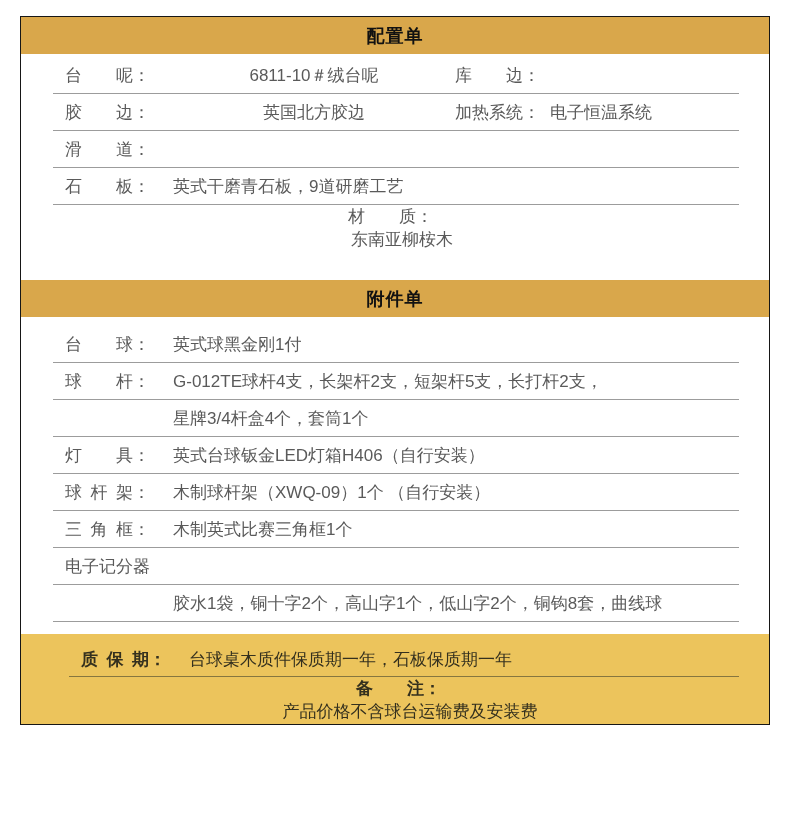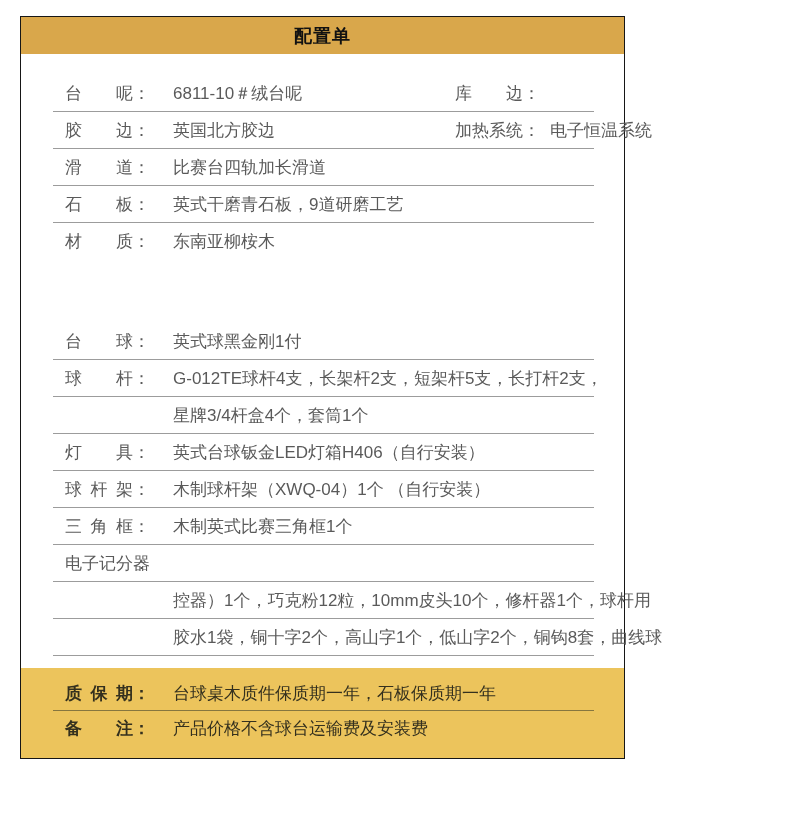--- a/index.html
+++ b/index.html
@@ -8,52 +8,52 @@
     --card-border:#161616;
   }
   *{margin:0;padding:0;box-sizing:border-box;}
   html,body{background:#ffffff;}
   body{
     width:790px;height:814px;overflow:hidden;
     font-family:"Liberation Sans","DejaVu Sans",sans-serif;
     color:var(--text);font-size:17px;
   }
   .card{
-    margin:16px 20px 0 20px;width:605px;
+    margin:16px 20px 0 20px;width:750px;
     border:1.5px solid var(--card-border);
     background:#ffffff;
   }
   .banner{
     height:37px;background:var(--banner-gold);
     display:flex;align-items:center;justify-content:center;
     color:var(--banner-text);font-weight:700;font-size:18px;
     letter-spacing:1px;
   }
-  .section{padding-top:21px;}
+  .section{padding-top:3px;}
   .section.config{padding-bottom:38px;}
-  .section.acc{padding-top:9px;padding-bottom:12px;margin-top:16px;}
+  .section.acc{padding-top:9px;padding-bottom:12px;}
   .row{
     margin:0 30px 0 32px;padding-left:12px;
     height:37px;display:flex;align-items:center;
     border-bottom:1px solid var(--divider);
     white-space:nowrap;
   }
-  .row.no-div{border-bottom:none;}
+  .row.no-div{border-bottom:none;flex-direction:column;}
   .lblwrap{width:108px;flex:none;display:flex;align-items:center;}
   .lblwrap.second{width:95px;}
   .lbl{
     display:inline-block;width:68px;
     text-align:justify;text-align-last:justify;
   }
   .colon{display:inline-block;}
-  .val{flex:none;}
+  .val{flex:none;text-align:center;}
   .val.col1{width:282px;}
   .footer{
     background:var(--footer-gold);
-    padding:9px 0 13px 0;color:var(--footer-text);
+    padding:9px 0 13px 16px;color:var(--footer-text);
   }
   .footer .row{border-bottom-color:var(--footer-divider);height:34px;}
   .footer .lbl,.footer .colon{font-weight:600;}
 </style>
 </head>
 <body>
 
 <div class="card">
 
   <div class="banner">
@@ -82,38 +82,40 @@
           <span class="lbl">加热系统</span>
           <span class="colon">：</span>
         </span>
       <span class="val">电子恒温系统</span>
     </div>
     <div class="row">
       <span class="lblwrap">
           <span class="lbl">滑道</span>
           <span class="colon">：</span>
         </span>
-      <span class="val">比赛台四轨加长滑道</span>
     </div>
     <div class="row">
       <span class="lblwrap">
           <span class="lbl">石板</span>
           <span class="colon">：</span>
         </span>
       <span class="val">英式干磨青石板，9道研磨工艺</span>
     </div>
     <div class="row no-div">
       <span class="lblwrap">
           <span class="lbl">材质</span>
           <span class="colon">：</span>
         </span>
       <span class="val">东南亚柳桉木</span>
     </div>
   </div>
 
+  <div class="banner">
+    <span>附件单</span>
+  </div>
 
   <div class="section acc">
     <div class="row">
       <span class="lblwrap">
           <span class="lbl">台球</span>
           <span class="colon">：</span>
         </span>
       <span class="val">英式球黑金刚1付</span>
     </div>
     <div class="row">
@@ -132,38 +134,34 @@
           <span class="lbl">灯具</span>
           <span class="colon">：</span>
         </span>
       <span class="val">英式台球钣金LED灯箱H406（自行安装）</span>
     </div>
     <div class="row">
       <span class="lblwrap">
           <span class="lbl">球杆架</span>
           <span class="colon">：</span>
         </span>
-      <span class="val">木制球杆架（XWQ-04）1个 （自行安装）</span>
+      <span class="val">木制球杆架（XWQ-09）1个 （自行安装）</span>
     </div>
     <div class="row">
       <span class="lblwrap">
           <span class="lbl">三角框</span>
           <span class="colon">：</span>
         </span>
       <span class="val">木制英式比赛三角框1个</span>
     </div>
     <div class="row">
       <span class="lblwrap">
           <span class="lbl">电子记分器</span>
           <span class="colon">：</span>
         </span>
-    </div>
-    <div class="row">
-      <span class="lblwrap"></span>
-      <span class="val">控器）1个，巧克粉12粒，10mm皮头10个，修杆器1个，球杆用</span>
     </div>
     <div class="row">
       <span class="lblwrap"></span>
       <span class="val">胶水1袋，铜十字2个，高山字1个，低山字2个，铜钩8套，曲线球</span>
     </div>
   </div>
 
   <div class="footer">
     <div class="row">
       <span class="lblwrap">

